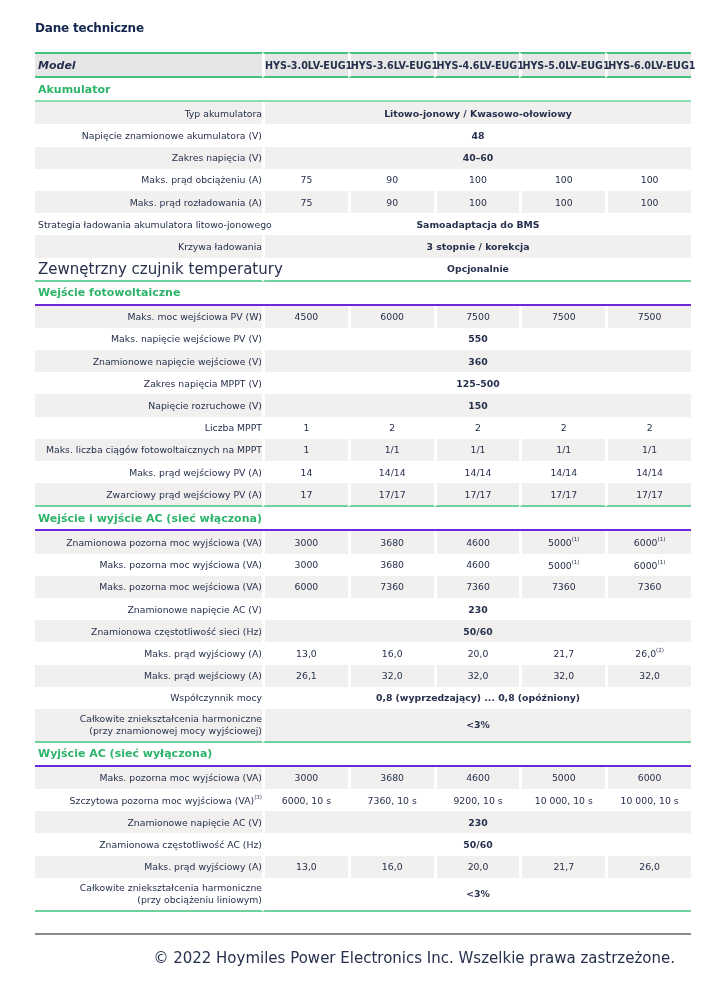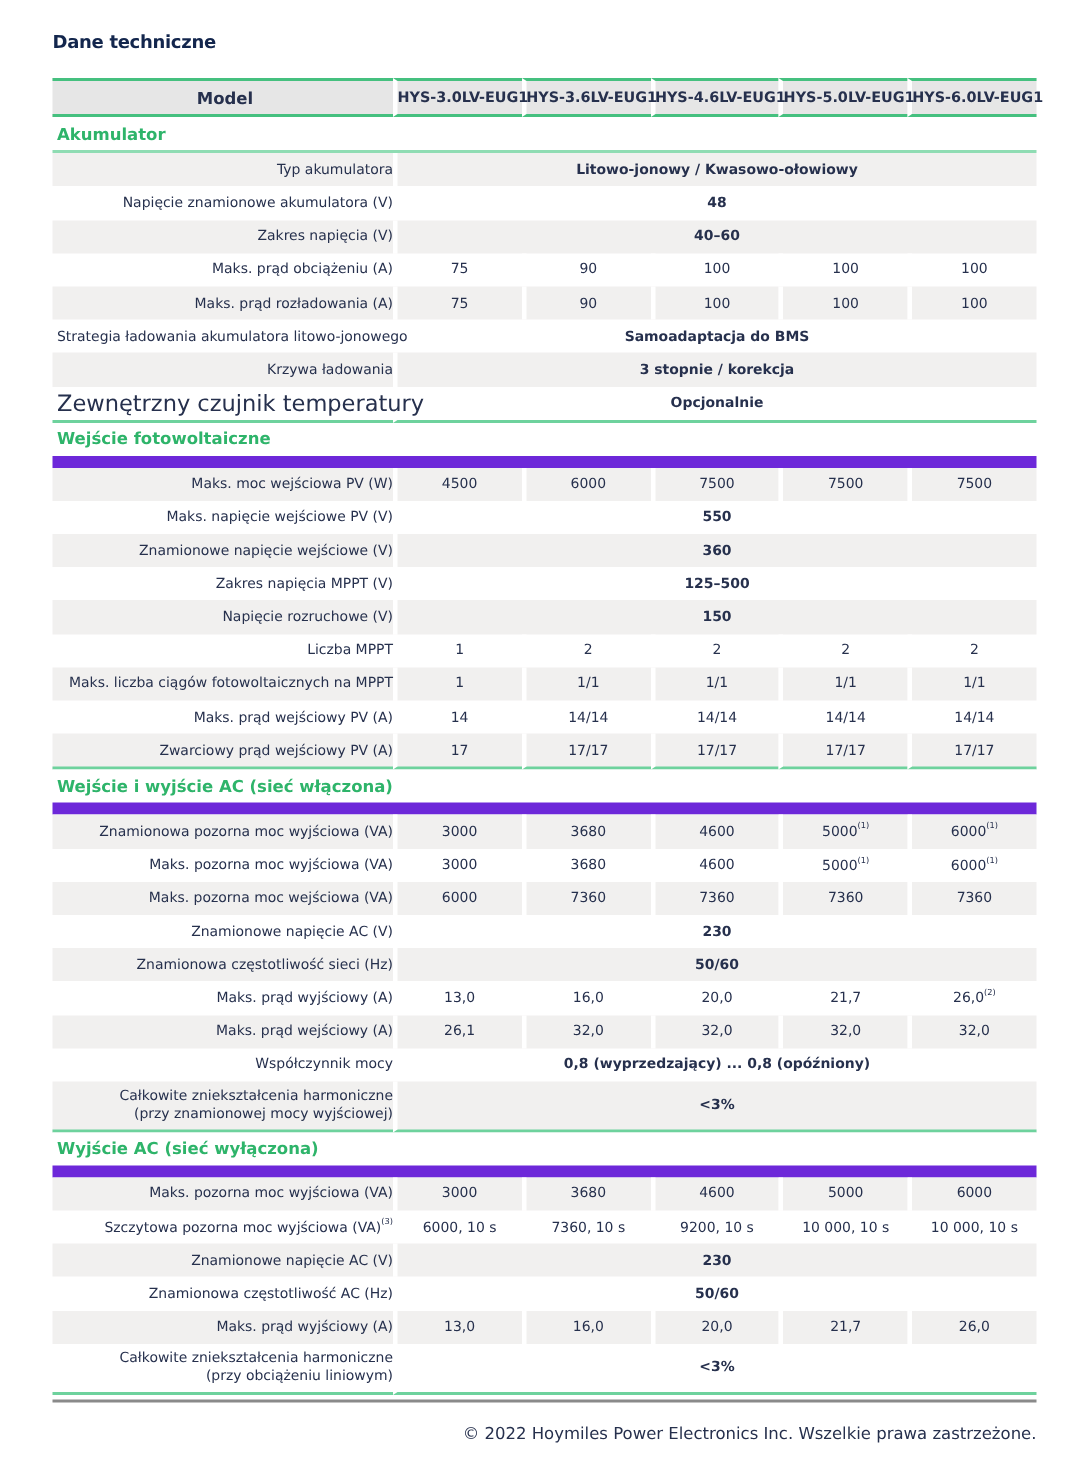--- a/index.html
+++ b/index.html
@@ -4,33 +4,33 @@
 <style>
   html, body { margin:0; padding:0; background:#ffffff; }
   body { width:721px; height:984px; position:relative; font-family:"DejaVu Sans", sans-serif; color:#1c2a4a; overflow:hidden; }
   .title { position:absolute; left:35px; top:21px; font-family:"DejaVu Sans", sans-serif; font-weight:bold; font-size:12px; color:#13264d; letter-spacing:-0.2px; }
   table.spec { position:absolute; left:35px; top:52px; width:656px; border-collapse:separate; border-spacing:0; table-layout:fixed; font-size:9.3px; }
   table.spec col.c0 { width:227px; }
   table.spec col.cm { width:85.8px; }
   table.spec td, table.spec th { padding:0; height:22.2px; vertical-align:middle; text-align:center; color:#26304d; white-space:nowrap; }
   table.spec td.lbl { text-align:right; padding-left:3px; }
   thead th { background:#e6e6e6; color:#2eb46a; font-weight:bold; font-size:9.6px; border-top:2px solid #45c07f; border-bottom:2px solid #45c07f; height:21px; border-left:3px solid #fff; }
-  thead th.lbl { text-align:center; padding-left:3px; font-size:11px; border-left:none; }
-  tr.section td { color:#2eb46a; font-weight:bold; font-size:11px; text-align:left; padding-left:3px; height:22px; border-bottom:8px solid #6d28d9; background:#fff; }
+  thead th.lbl { text-align:left; padding-left:3px; font-size:11px; border-left:none;font-style:italic; }
+  tr.section td { color:#2eb46a; font-weight:bold; font-size:11px; text-align:left; padding-left:3px; height:22px; border-bottom:2px solid #6d28d9; background:#fff; }
   tr.section.first td { border-bottom:2px solid #8fdcb3; }
   tr.shade td { background:#f1f0ef; }
   tr.row td.v { border-left:3px solid #fff; }
   tr.row td.vs { border-left:3px solid #fff;font-weight:bold; }
   tr.last td { border-bottom:2px solid #6ed29d; }
   tr.big td.lbl { font-size:15px; }
   tr.tall td { height:32px; }
   tr.tall td.lbl { white-space:normal; line-height:11.5px; }
   sup { font-size:5.5px; vertical-align:5px; }
   .footer-line { position:absolute; left:35px; top:933px; width:656px; height:2px; background:#8a8a8a; }
-  .footer { position:absolute; right:30px; top:949px; font-size:11px; color:#26304d; }
+  .footer { position:absolute; right:46px; top:949px; font-size:15px; color:#26304d; }
 </style>
 </head>
 <body>
 
 <div class="title">Dane techniczne</div>
 
 <table class="spec">
   <colgroup>
       <col class="c0">
       <col class="cm">

